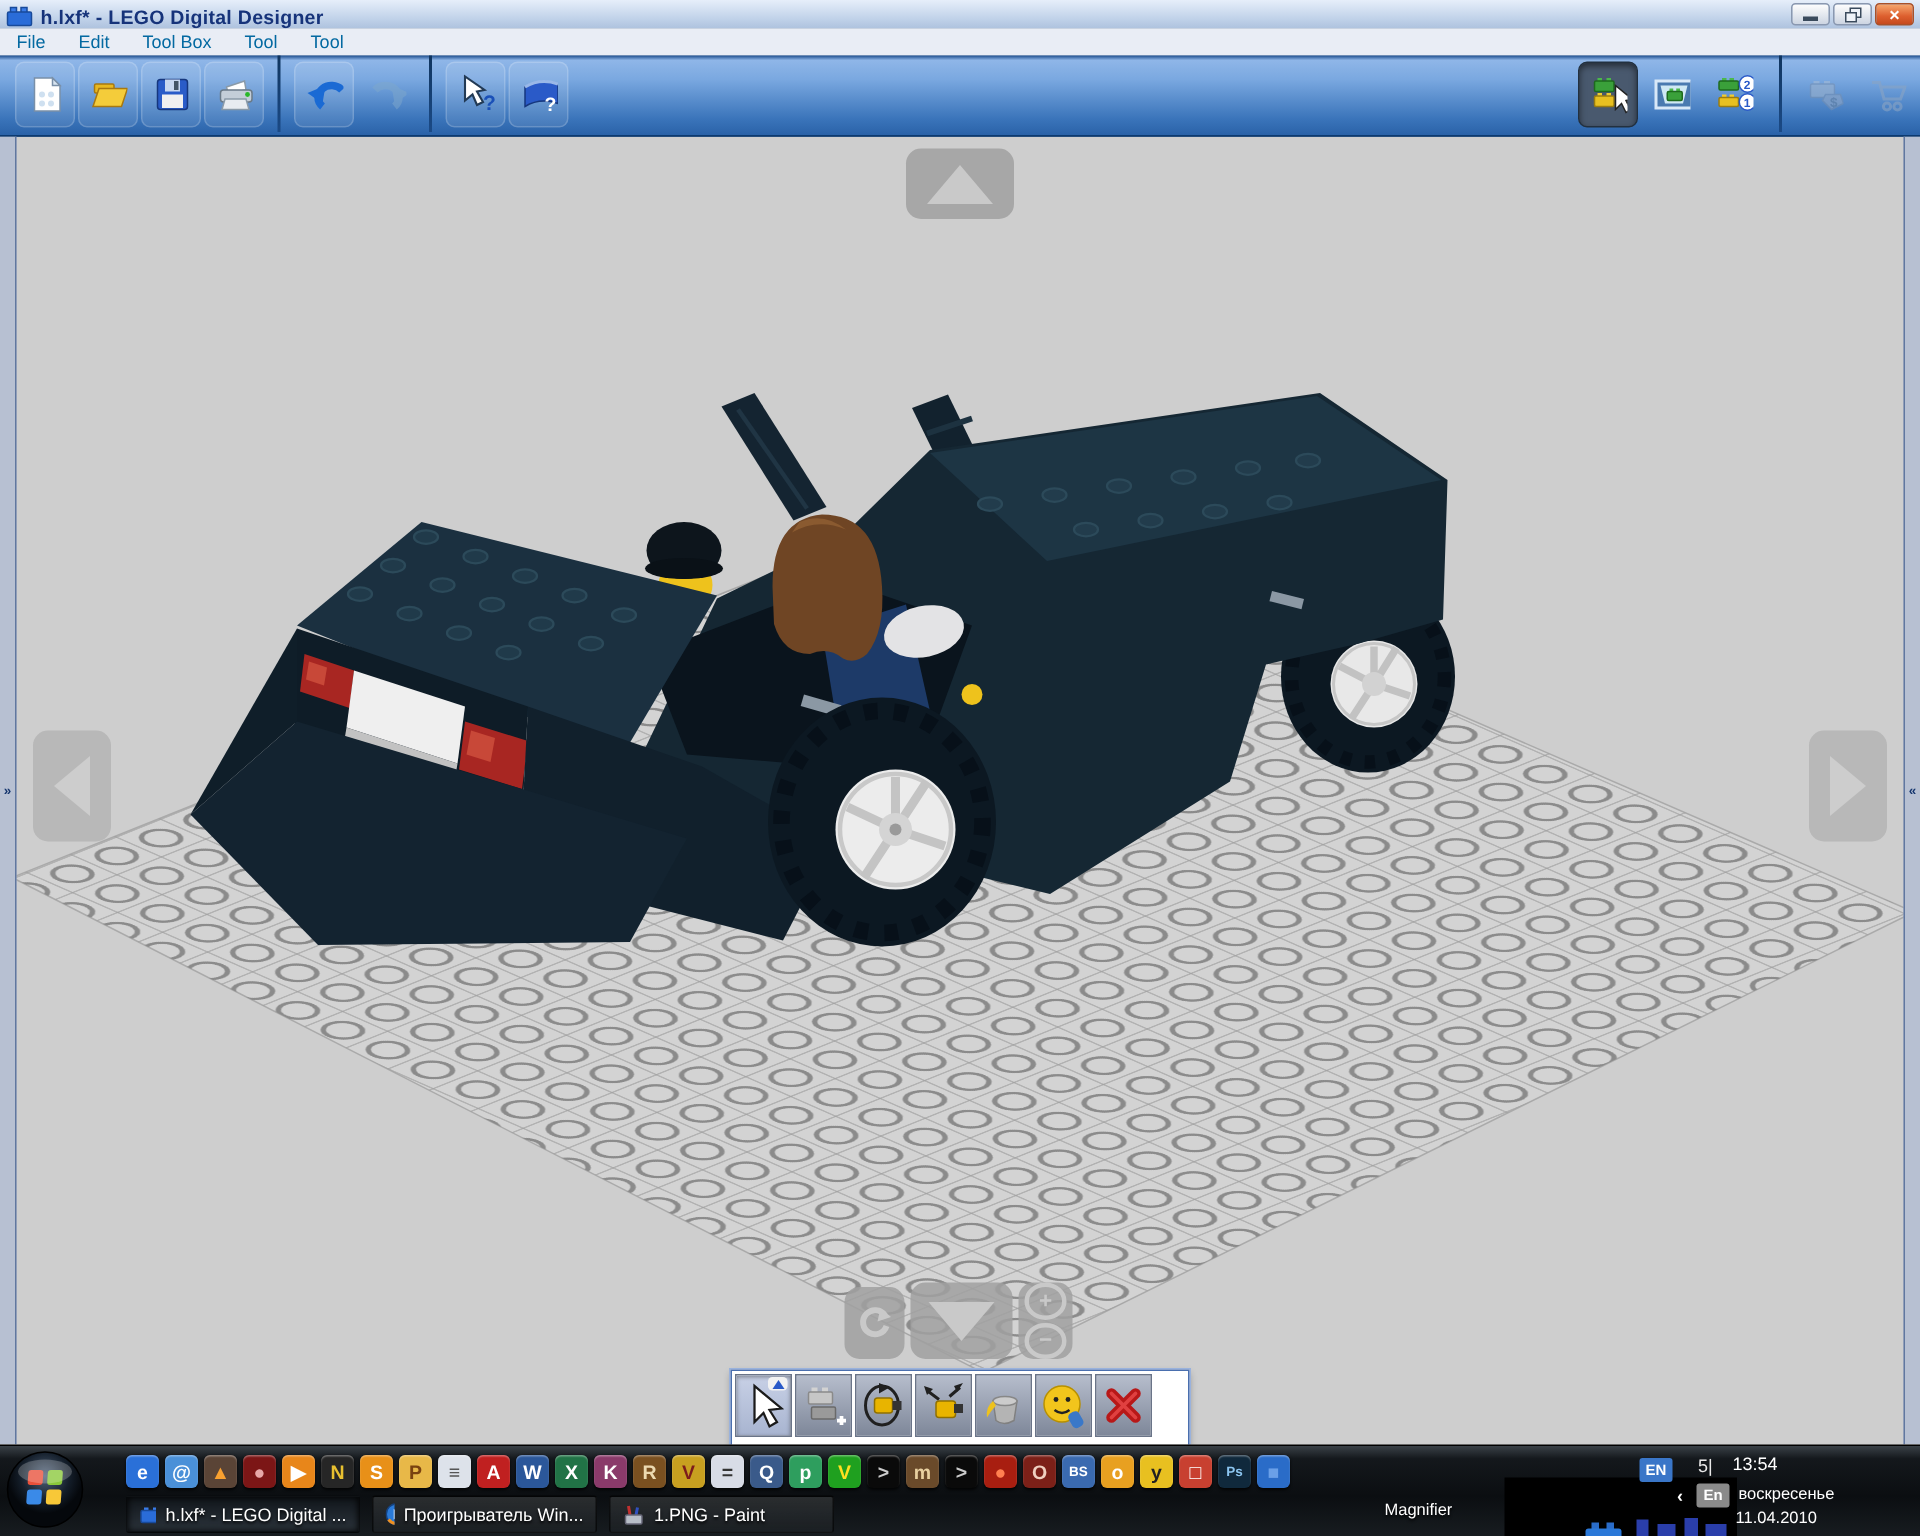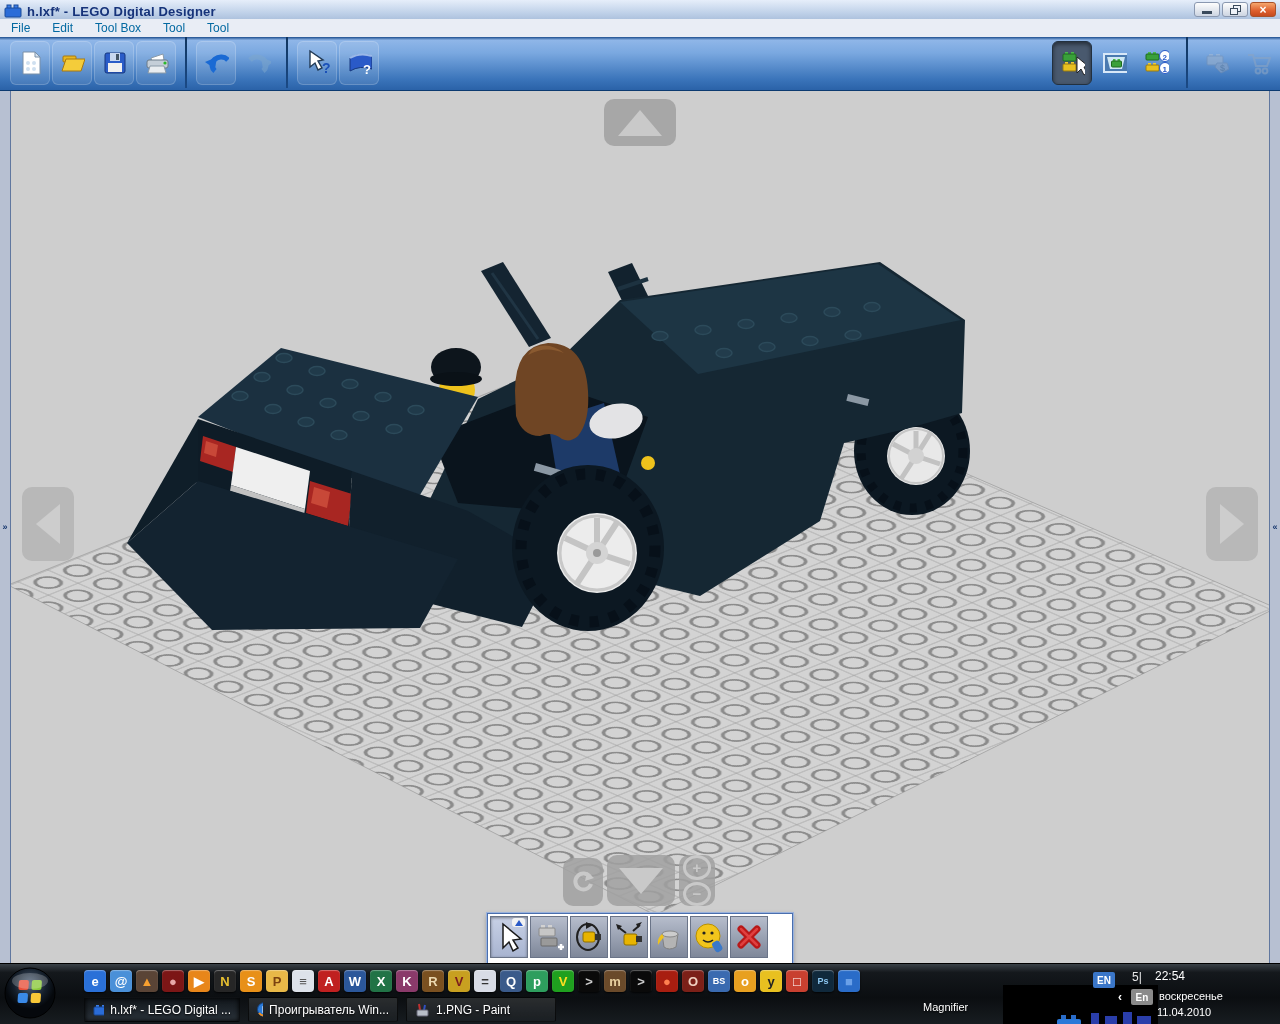--- a/index.html
+++ b/index.html
@@ -542,20 +542,20 @@
         <rect x="88" y="28" width="8" height="12" fill="#2a3eaa"></rect>
         <rect x="102" y="31" width="12" height="9" fill="#2a3eaa"></rect>
         <rect x="120" y="27" width="9" height="13" fill="#2a3eaa"></rect>
         <rect x="134" y="31" width="14" height="9" fill="#2a3eaa"></rect>
       </svg>
     </div>
 
     <div class="tray">
       <span class="abs lang-top">EN</span>
       <span class="abs tray-ico">5|</span>
-      <span class="abs clock">22:54</span>
+      <span class="abs clock">13:54</span>
       <span class="abs chev">‹</span>
       <span class="abs lang-bot">En</span>
       <span class="abs weekday">воскресенье</span>
       <span class="abs date">11.04.2010</span>
     </div>
   </div>
 </div>
 
 </body></html>

